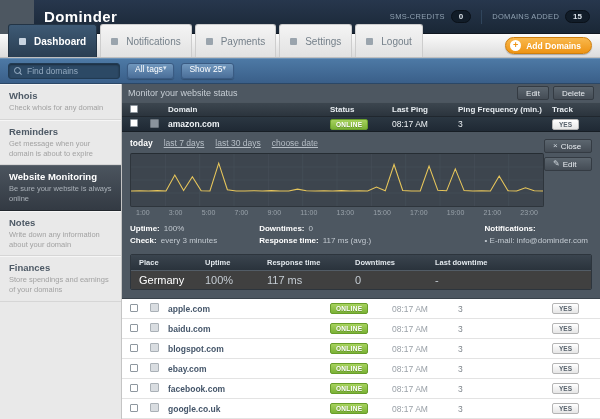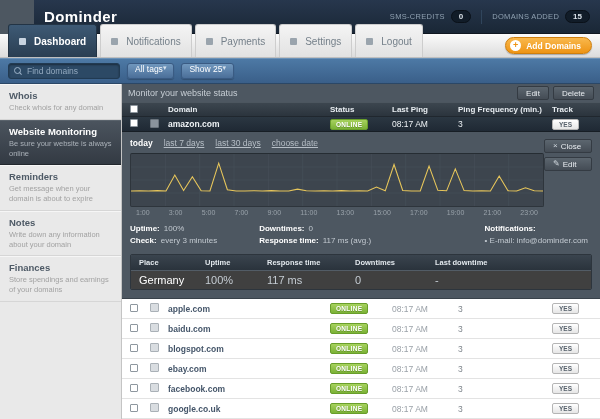--- a/index.html
+++ b/index.html
@@ -160,27 +160,27 @@
     </div>
   </div>
 
   <div class="content">
 
     <aside class="sidebar">
       <div class="side-item">
         <div class="side-title">Whois</div>
         <div class="side-desc">Check whois for any domain</div>
       </div>
+      <div class="side-item">
+        <div class="side-title">Reminders</div>
+        <div class="side-desc">Get message when your domain is about to expire</div>
+      </div>
       <div class="side-item active">
         <div class="side-title">Website Monitoring</div>
         <div class="side-desc">Be sure your website is always online</div>
-      </div>
-      <div class="side-item">
-        <div class="side-title">Reminders</div>
-        <div class="side-desc">Get message when your domain is about to expire</div>
       </div>
       <div class="side-item">
         <div class="side-title">Notes</div>
         <div class="side-desc">Write down any information about your domain</div>
       </div>
       <div class="side-item">
         <div class="side-title">Finances</div>
         <div class="side-desc">Store spendings and earnings of your domains</div>
       </div>
     </aside>

